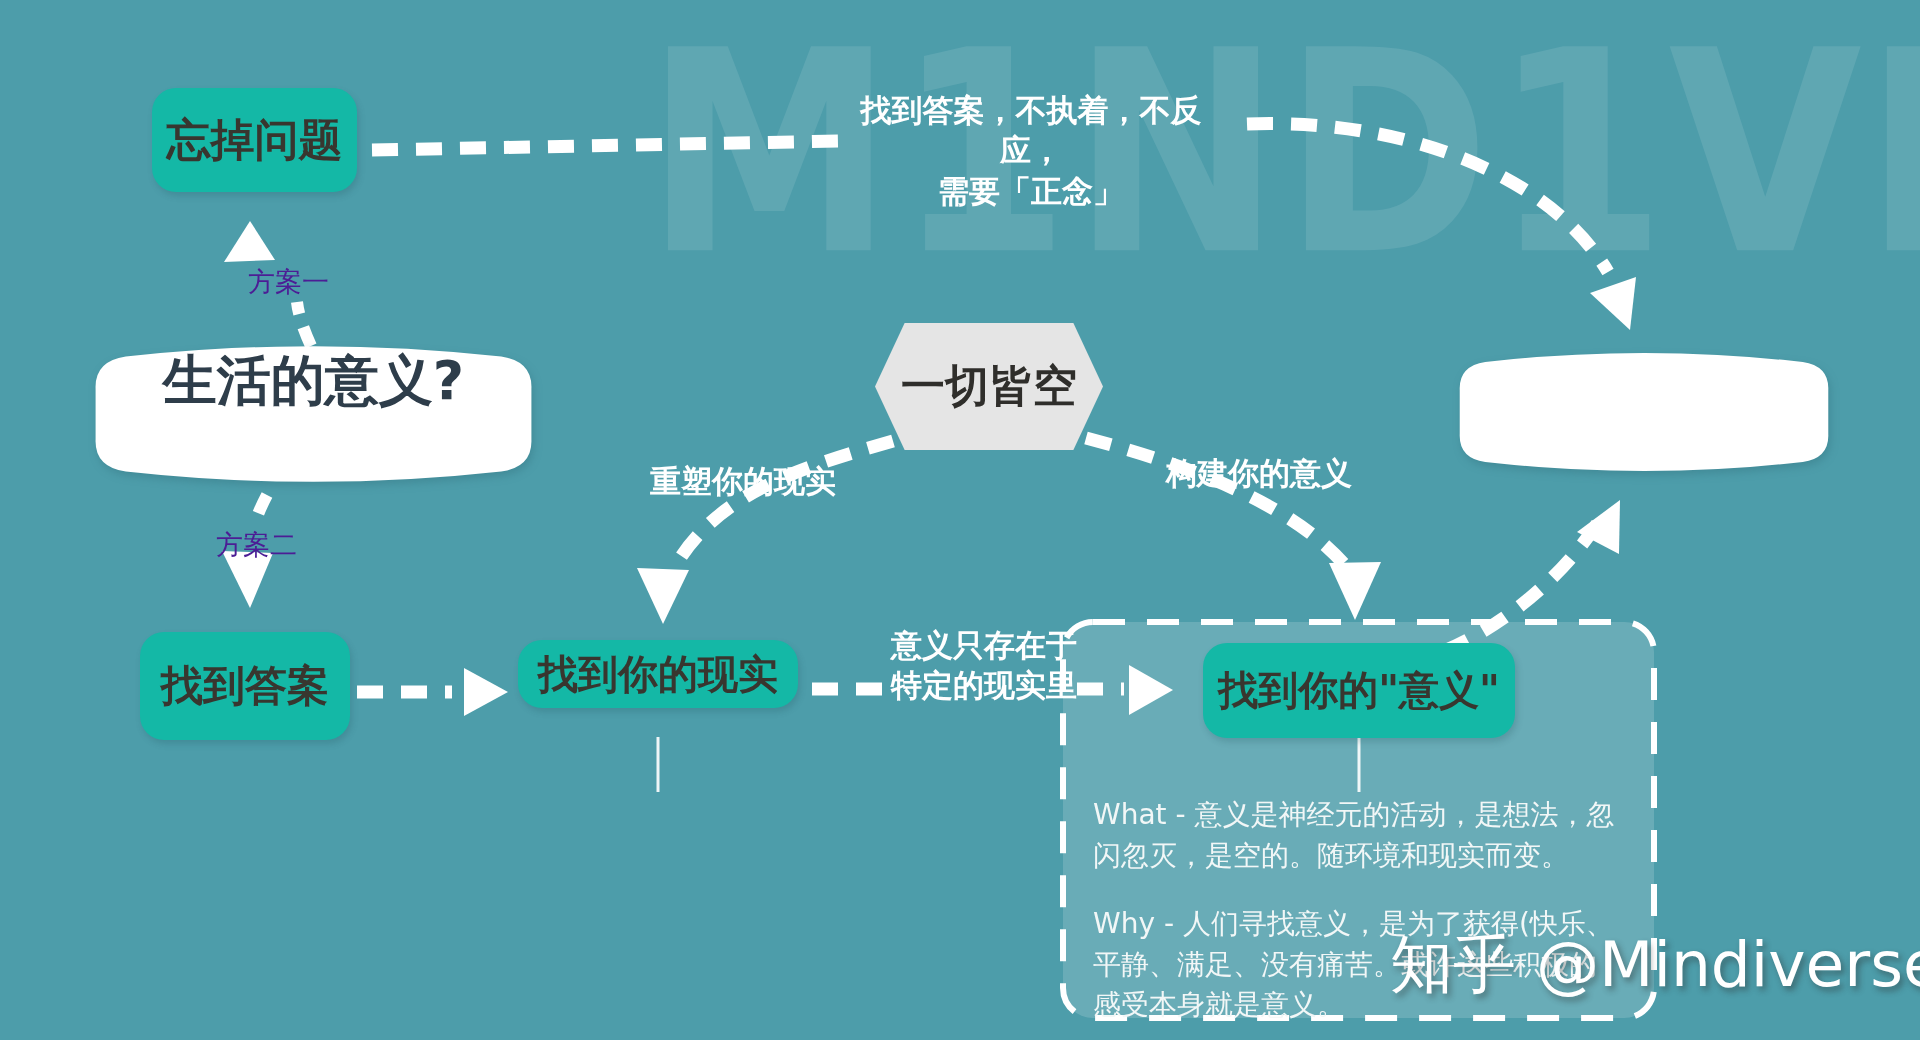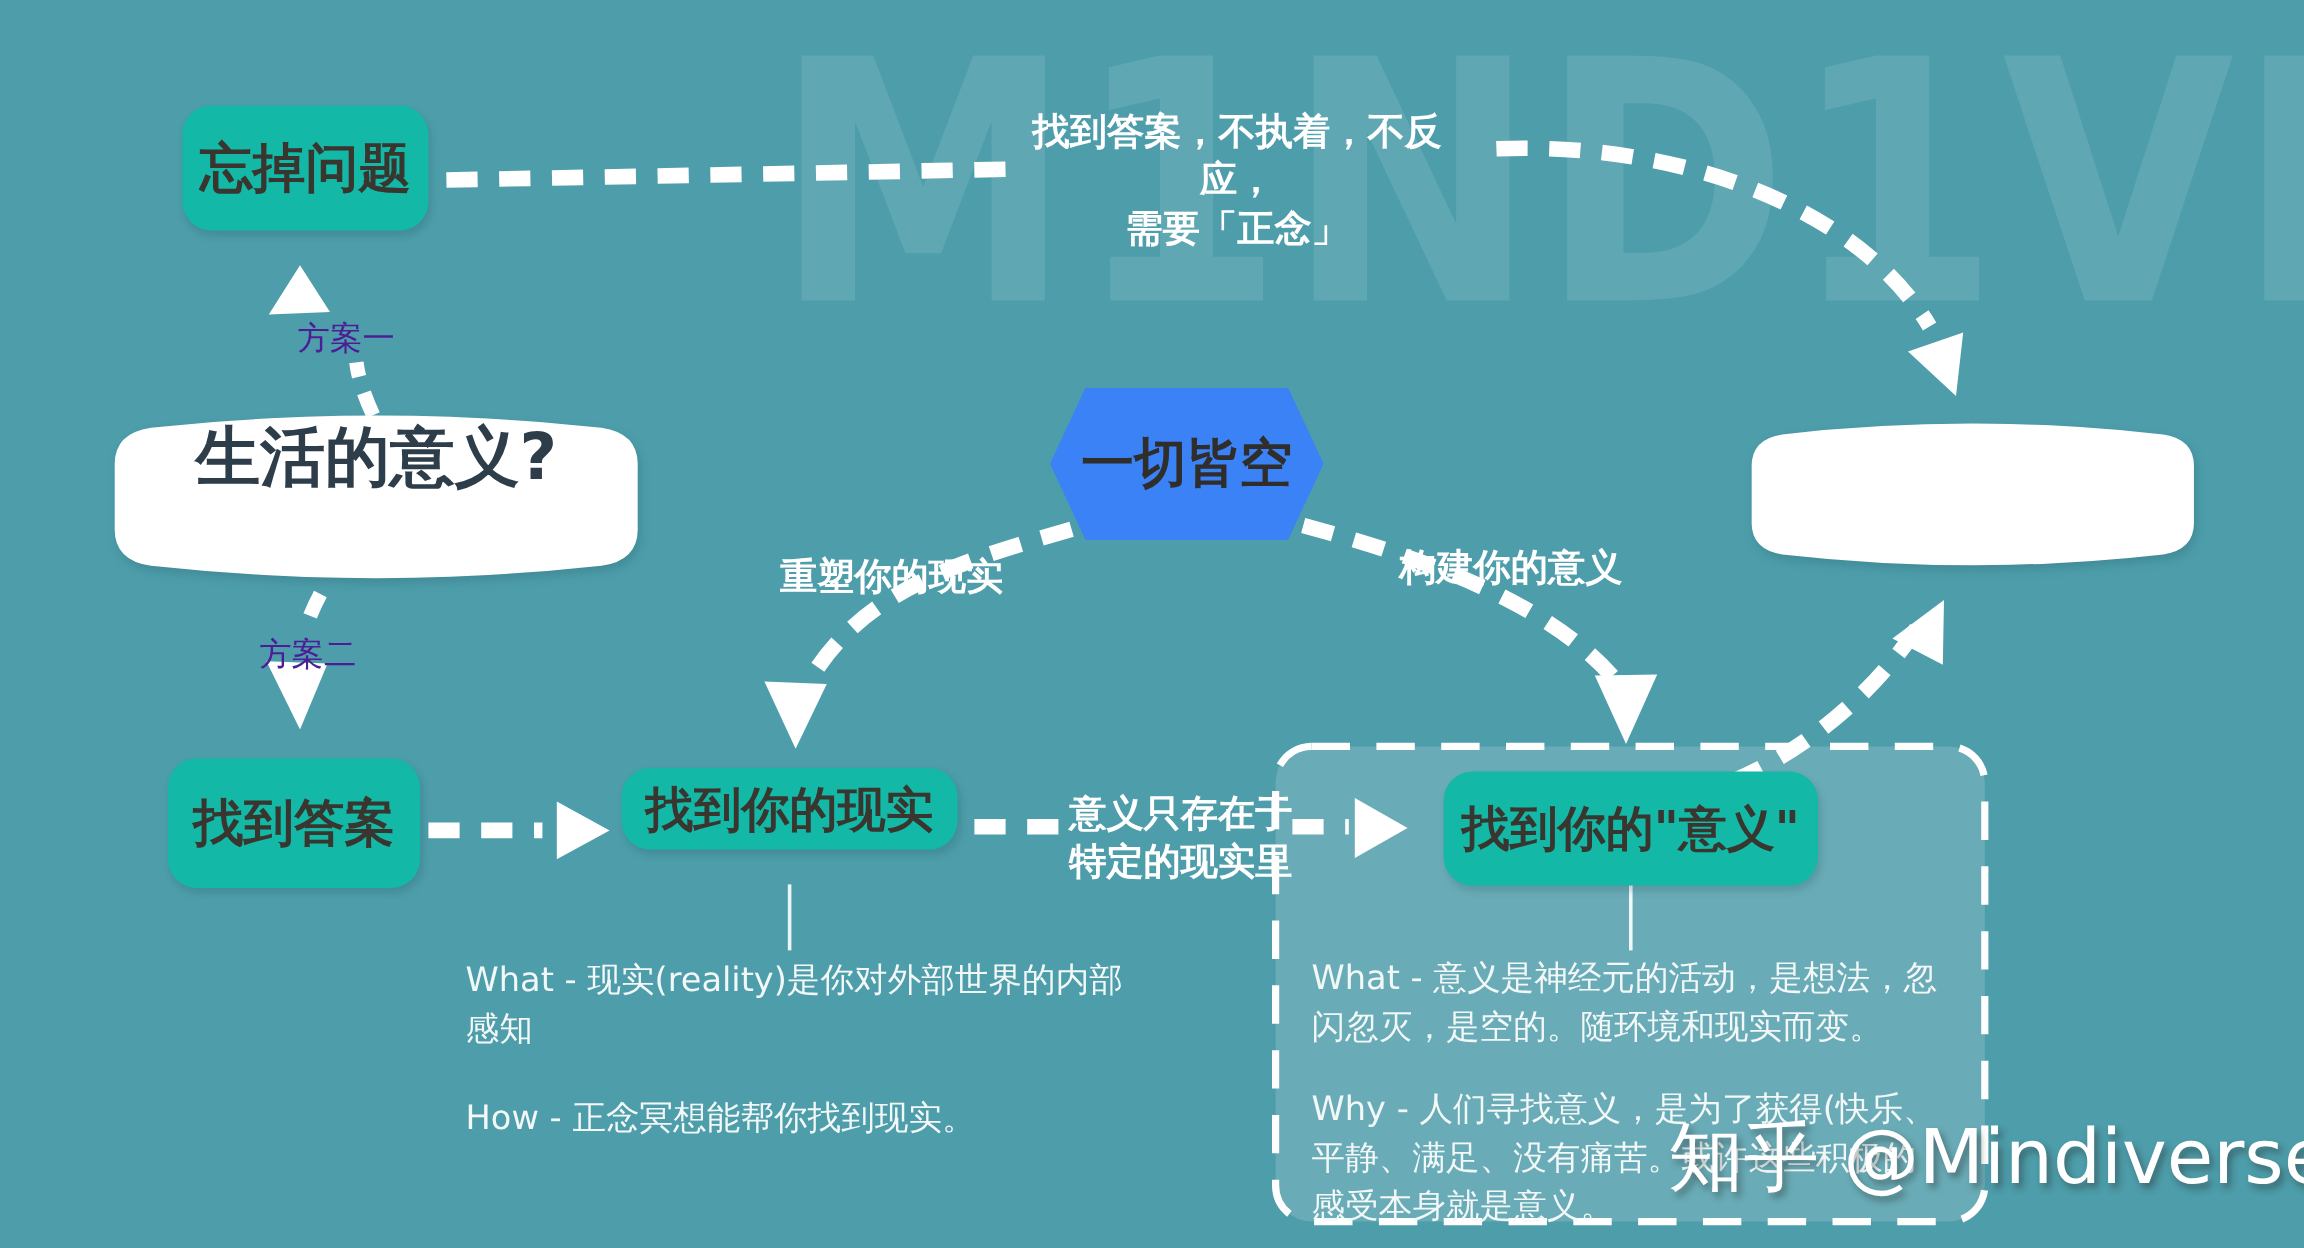--- a/index.html
+++ b/index.html
@@ -24,21 +24,21 @@
          box-shadow:2px 4px 6px rgba(30,80,92,0.22);white-space:nowrap;}
 
   
   .pillow{position:absolute;display:flex;align-items:flex-start;justify-content:center;}
   .pillow svg{position:absolute;left:0;top:0;width:100%;height:100%;
               filter:drop-shadow(2px 4px 4px rgba(40,95,110,0.30));}
   .pillow path{fill:#FFFFFF;}
   .pillow .lbl{position:relative;font-weight:800;white-space:nowrap;}
 
   
-  .hex{position:absolute;background:#3b82f6;display:flex;align-items:center;justify-content:center;
+  .hex{position:absolute;background:#e5e5e5;display:flex;align-items:center;justify-content:center;
        color:#2F2E2B;font-weight:800;white-space:nowrap;
        clip-path:polygon(0% 50%,13% 0%,87% 0%,100% 50%,87% 100%,13% 100%);}
 
   
   .elabel{position:absolute;color:#FFFFFF;font-weight:800;font-size:31px;line-height:1.3;
           white-space:pre-line;text-align:center;}
   .plan{position:absolute;color:#4c1d95;font-weight:500;font-size:27px;white-space:nowrap;}
 
   
   .notes{position:absolute;color:#F2F7F7;font-size:28px;line-height:1.45;font-weight:500;}
@@ -125,27 +125,23 @@
     <span>一切皆空</span>
   </div>
 
   <div class="plan" style="left:248px;top:264px;">方案一</div>
   <div class="plan" style="left:216px;top:527px;">方案二</div>
 
   <div class="elabel" style="left:845px;top:90px;width:372px;">找到答案，不执着，不反应，
 需要「正念」</div>
   <div class="elabel" style="left:650px;top:461px;">重塑你的现实</div>
   <div class="elabel" style="left:1166px;top:453px;">构建你的意义</div>
-  <div class="elabel" style="left:886px;top:658px;width:196px;">意义只存在于
+  <div class="elabel" style="left:886px;top:625px;width:196px;">意义只存在于
 特定的现实里</div>
 
-  <div class="notes" style="left:388px;top:797px;width:560px;">
-    <p>What - 现实(reality)是你对外部世界的内部感知</p>
-    <p>How - 正念冥想能帮你找到现实。</p>
-  </div>
 
   <div class="notes" style="left:1093px;top:795px;width:528px;">
     <p style="margin-bottom:28px;">What - 意义是神经元的活动，是想法，忽闪忽灭，是空的。随环境和现实而变。</p>
     <p>Why - 人们寻找意义，是为了获得(快乐、平静、满足、没有痛苦。或许这些积极的感受本身就是意义。</p>
   </div>
 
   <div class="wm-bottom">知乎 @Mindiverse</div>
 
 </div>
 

